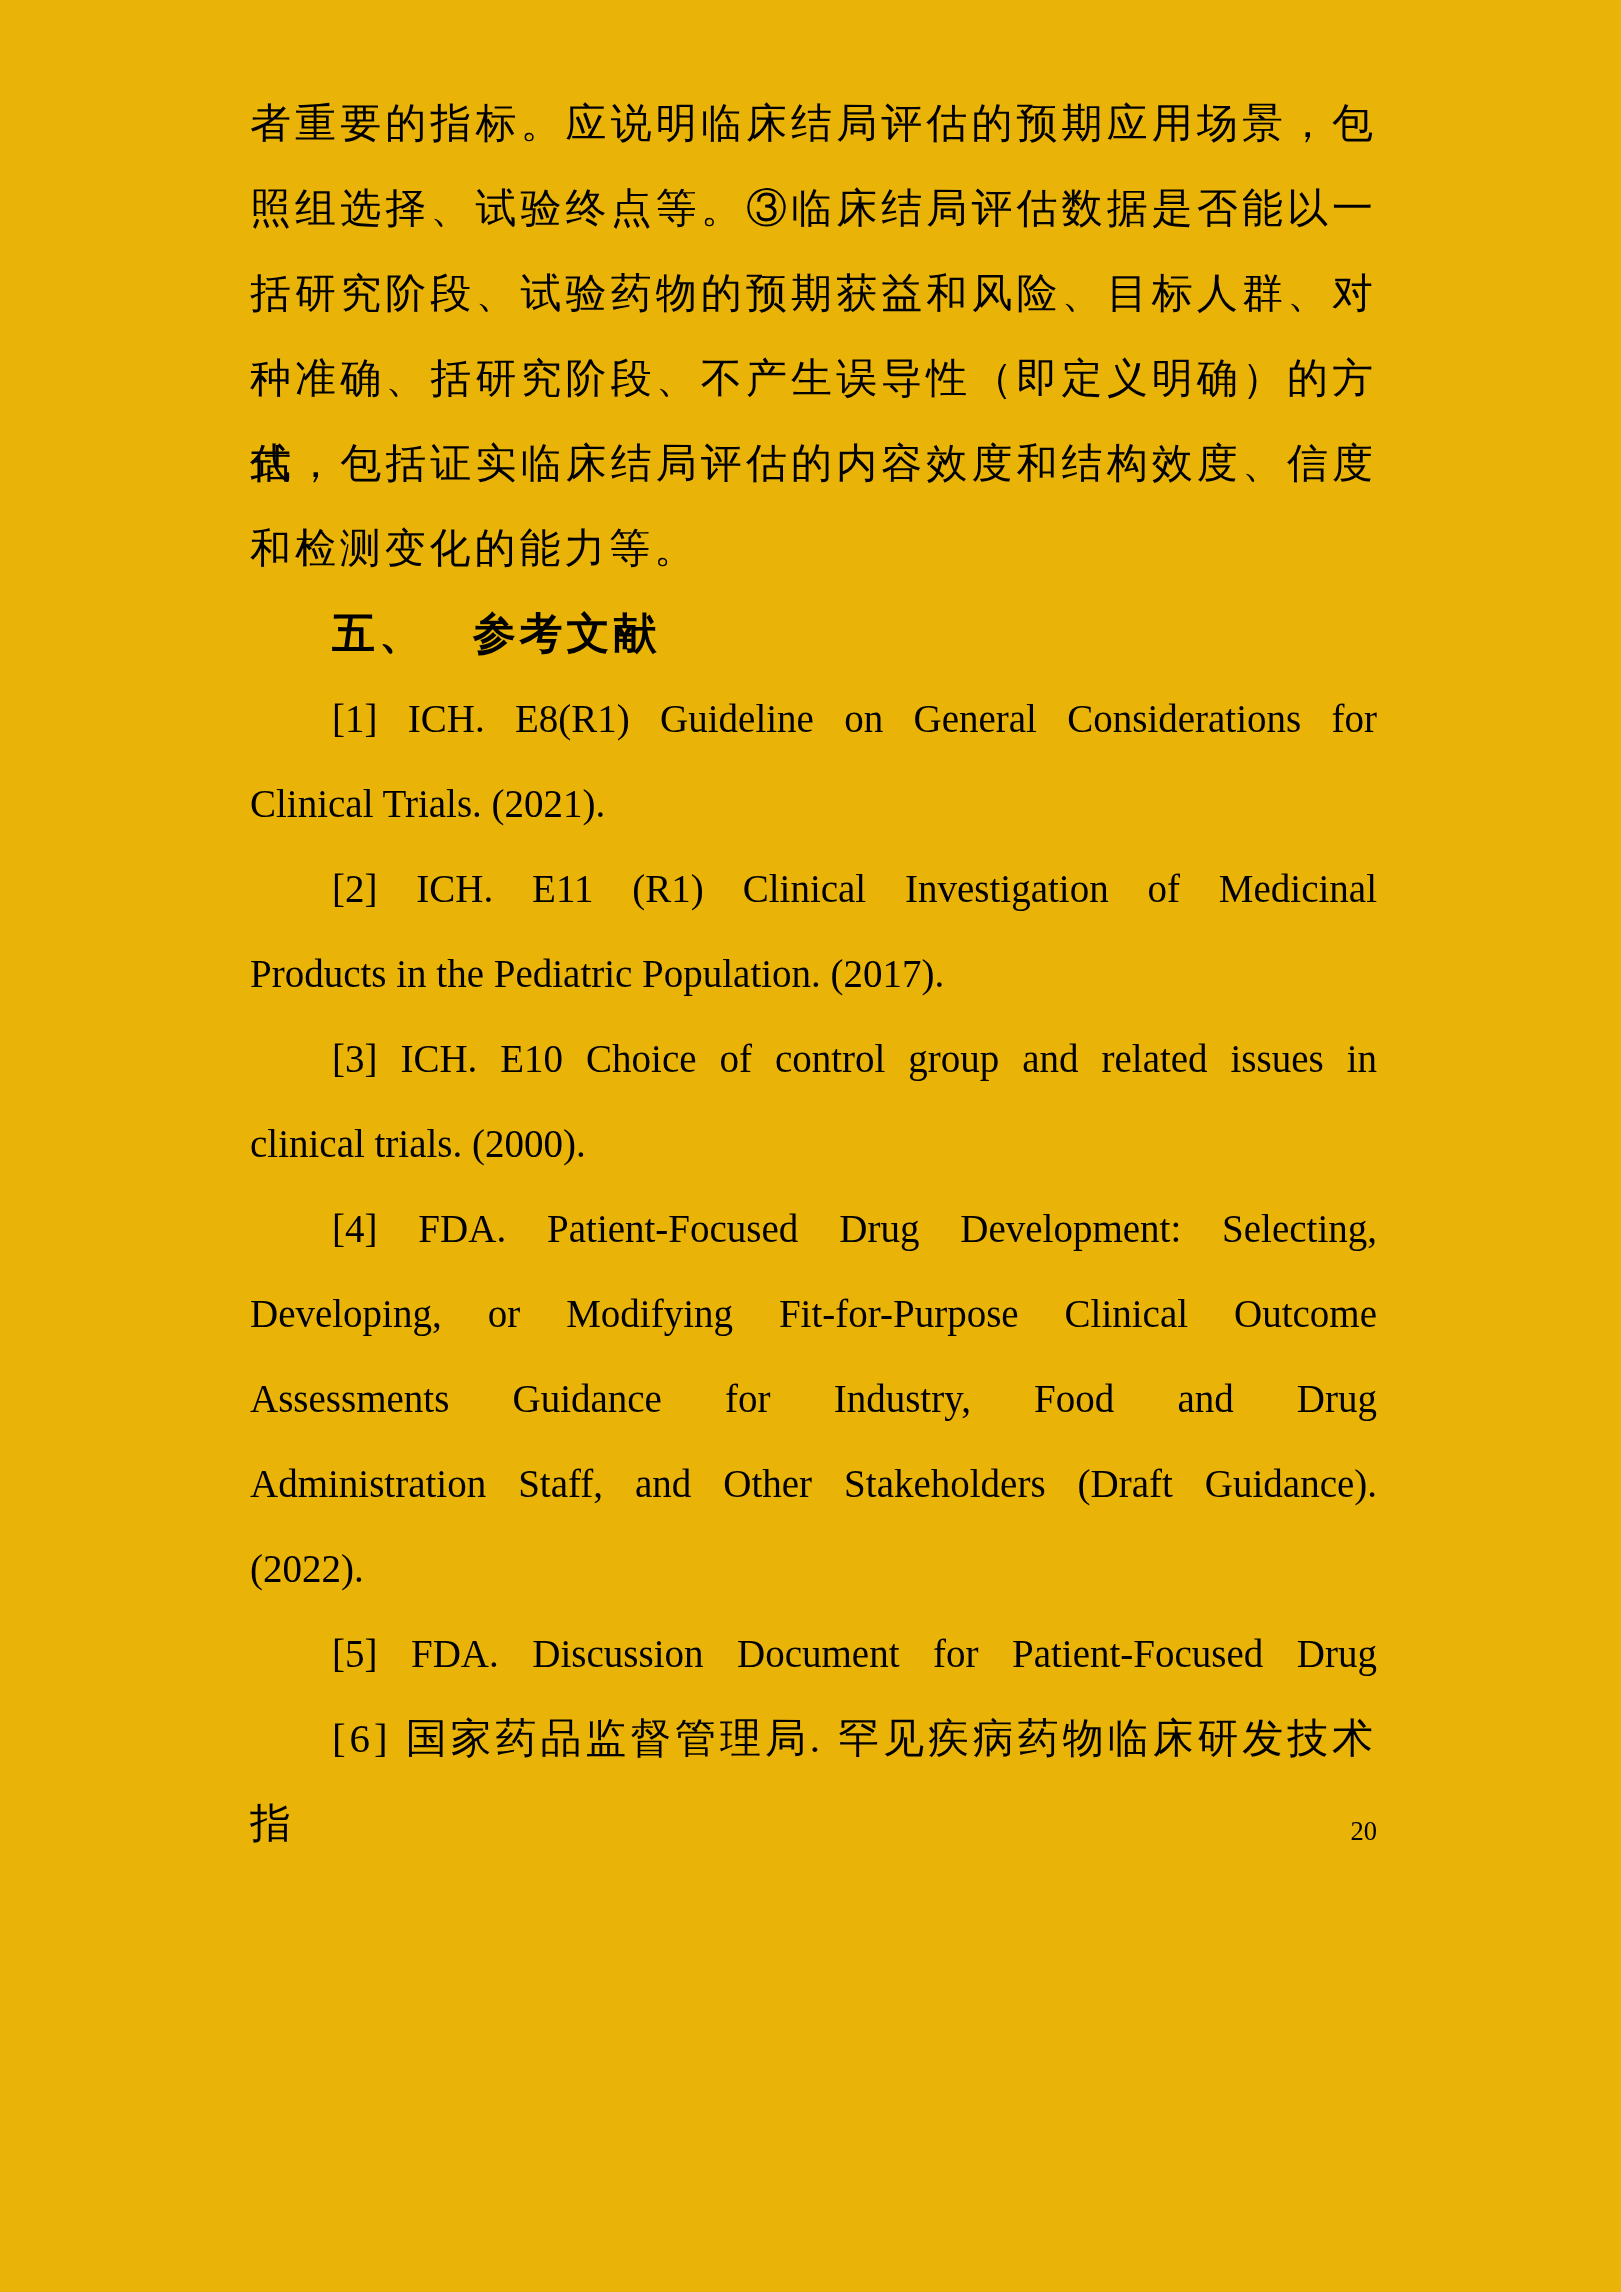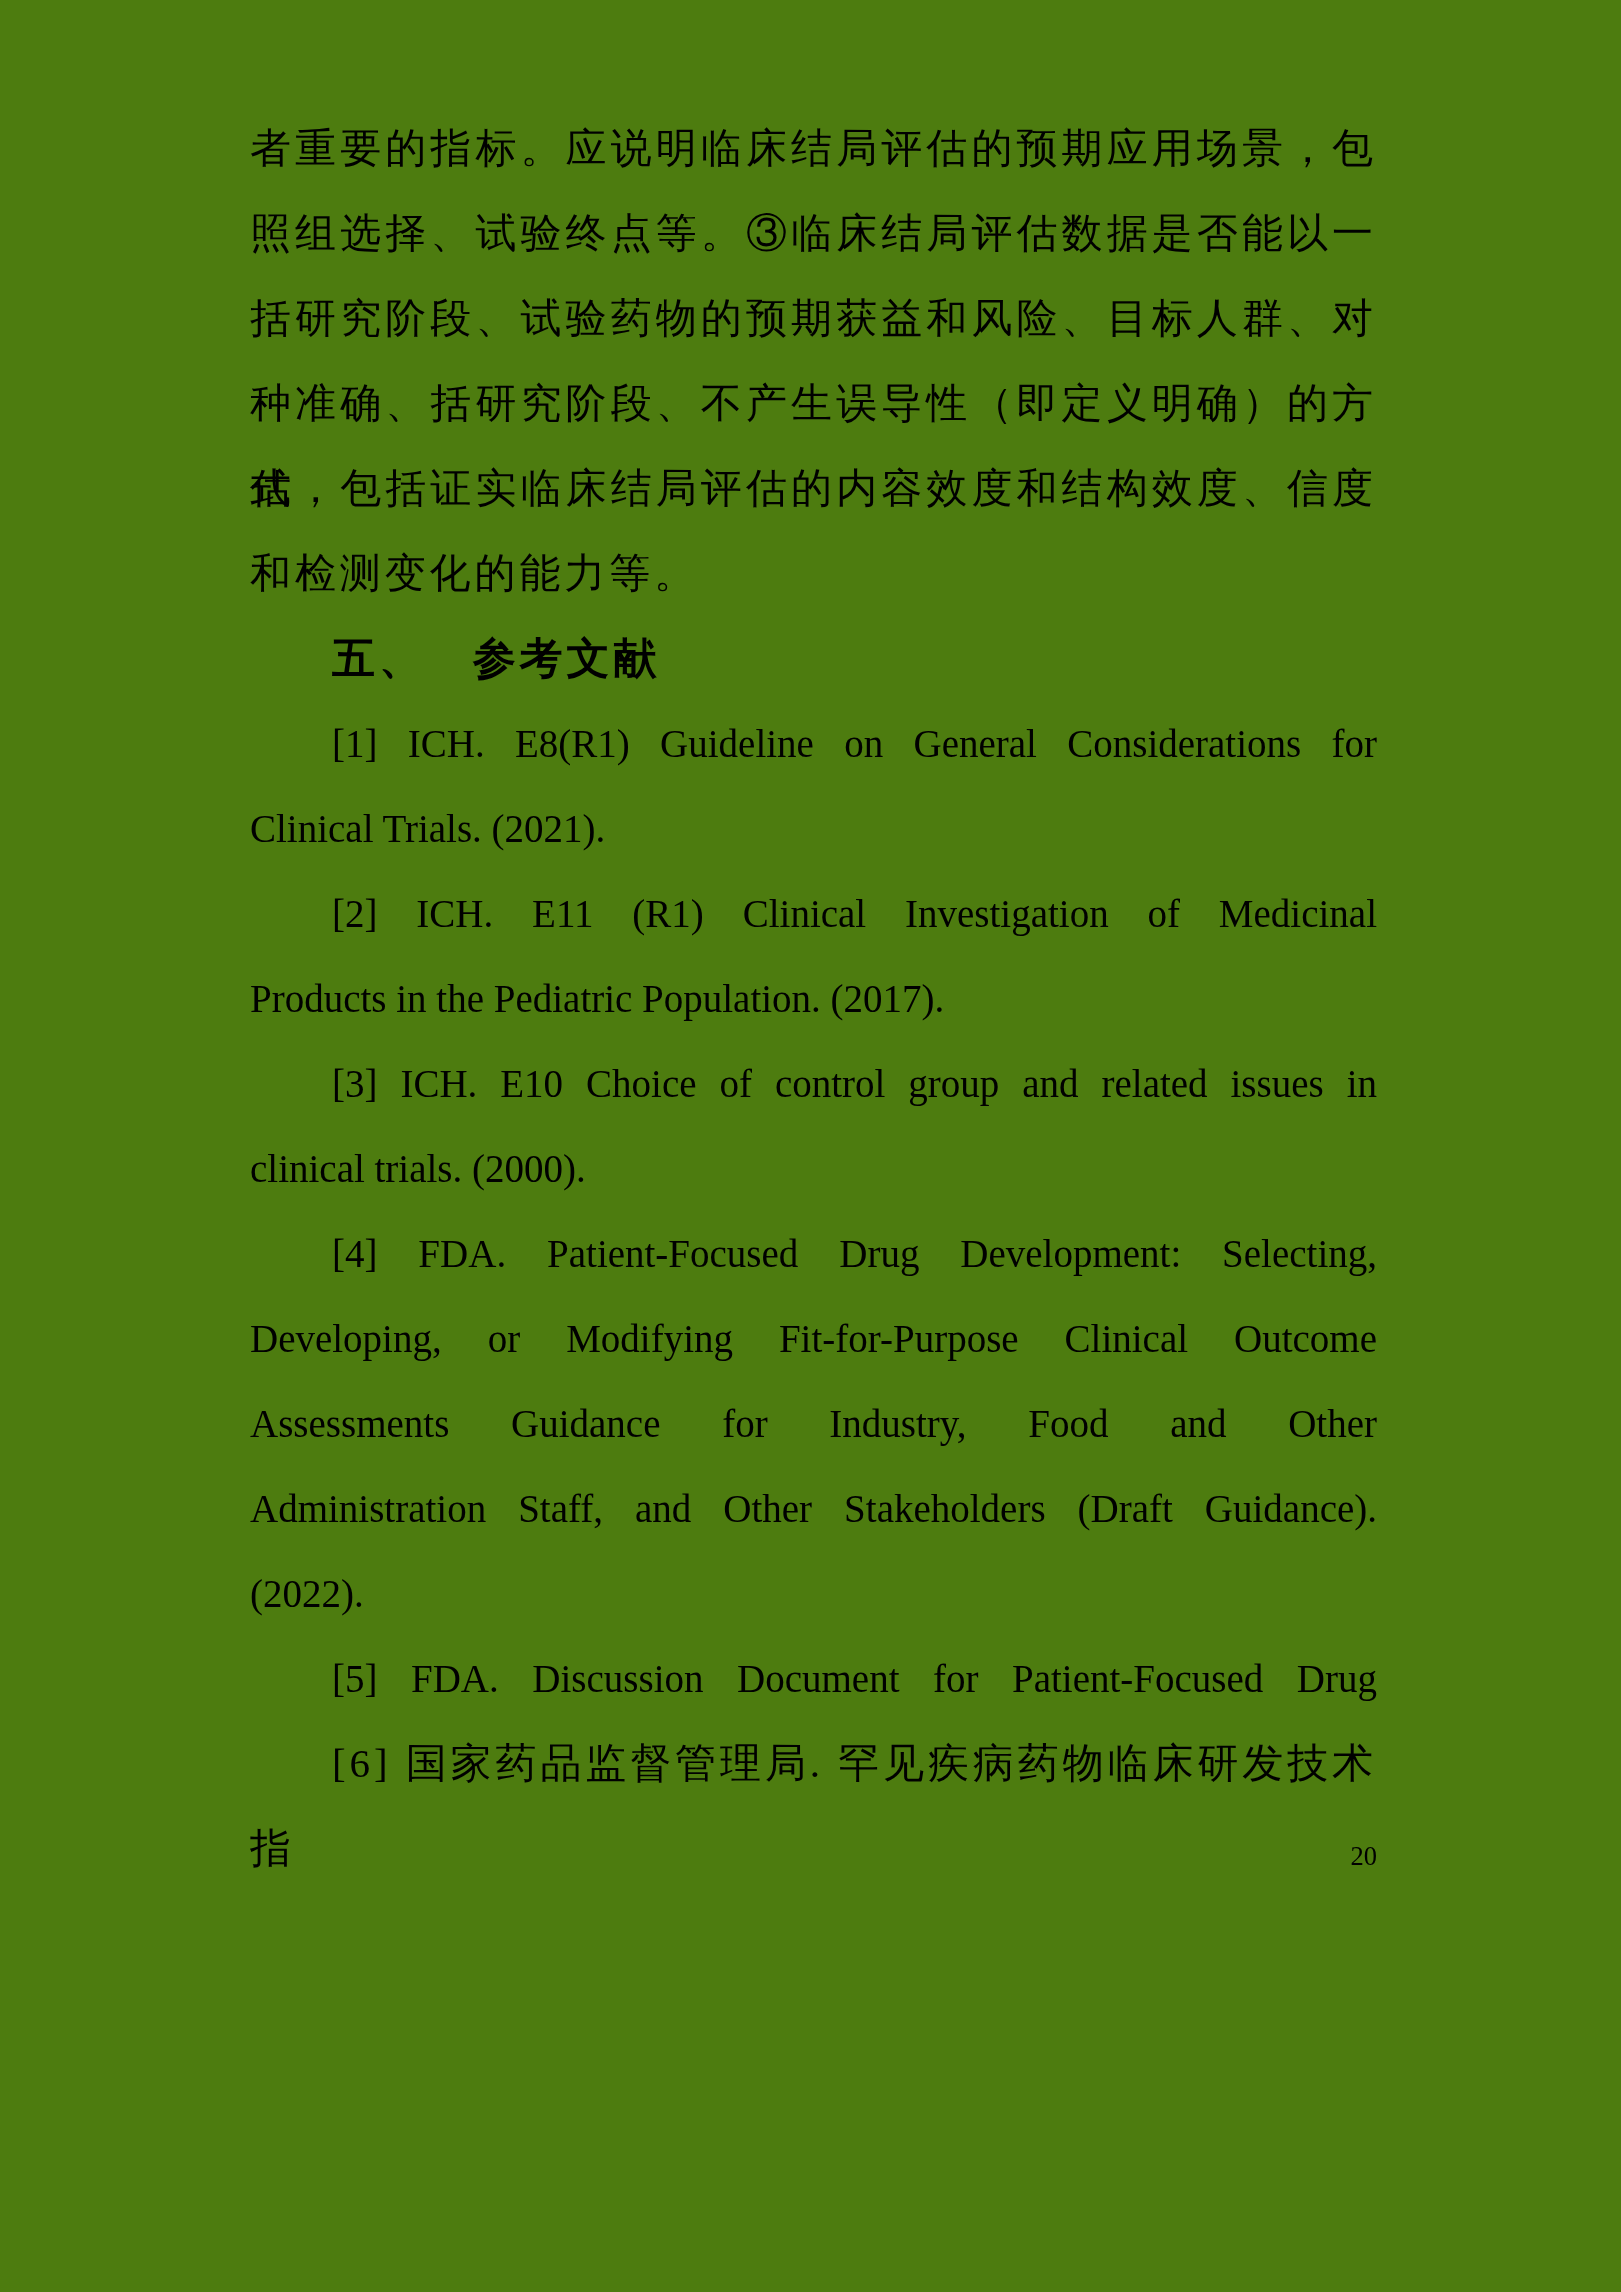--- a/index.html
+++ b/index.html
@@ -4,24 +4,24 @@
 <style>
   html, body {
     margin: 0;
     padding: 0;
     background: #ffffff;
   }
   .page {
     position: relative;
     width: 1621px;
     height: 2293px;
-    background: #4d7c0f;
+    background: #eab308;
     color: #000000;
     box-sizing: border-box;
-    padding: 106px 244px 0 250px;
+    padding: 81px 244px 0 250px;
     font-family: "Liberation Serif", "DejaVu Serif", serif;
     overflow: hidden;
   }
   .line {
     height: 85px;
     line-height: 85px;
     white-space: nowrap;
   }
   .cn {
     font-size: 41px;
@@ -71,21 +71,21 @@
   <div class="line en">Clinical Trials. (2021).</div>
 
   <div class="line en justify indent">[2] ICH. E11 (R1) Clinical Investigation of Medicinal</div>
   <div class="line en">Products in the Pediatric Population. (2017).</div>
 
   <div class="line en justify indent">[3] ICH. E10  Choice of control group and related issues in</div>
   <div class="line en">clinical trials. (2000).</div>
 
   <div class="line en justify indent">[4] FDA. Patient-Focused Drug Development: Selecting,</div>
   <div class="line en justify">Developing, or Modifying Fit-for-Purpose Clinical Outcome</div>
-  <div class="line en justify">Assessments Guidance for Industry, Food and Other</div>
+  <div class="line en justify">Assessments Guidance for Industry, Food and Drug</div>
   <div class="line en justify">Administration Staff, and Other Stakeholders (Draft Guidance).</div>
   <div class="line en">(2022).</div>
 
   <div class="line en justify indent">[5] FDA. Discussion Document for Patient-Focused Drug</div>
 
   <div class="line cn justify indent">[6] 国家药品监督管理局. 罕见疾病药物临床研发技术指</div>
 
   <div class="pagenum">20</div>
 
 </div>

